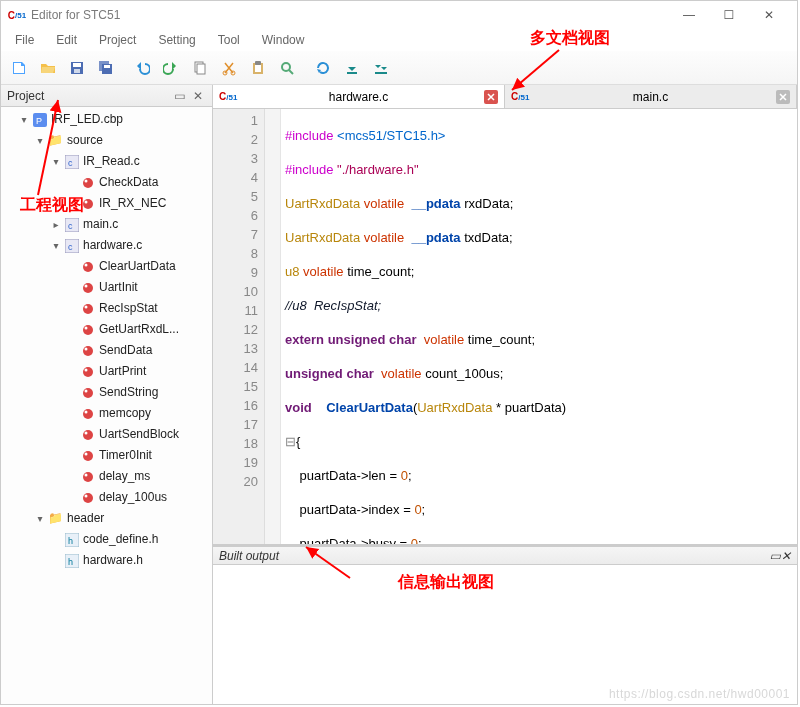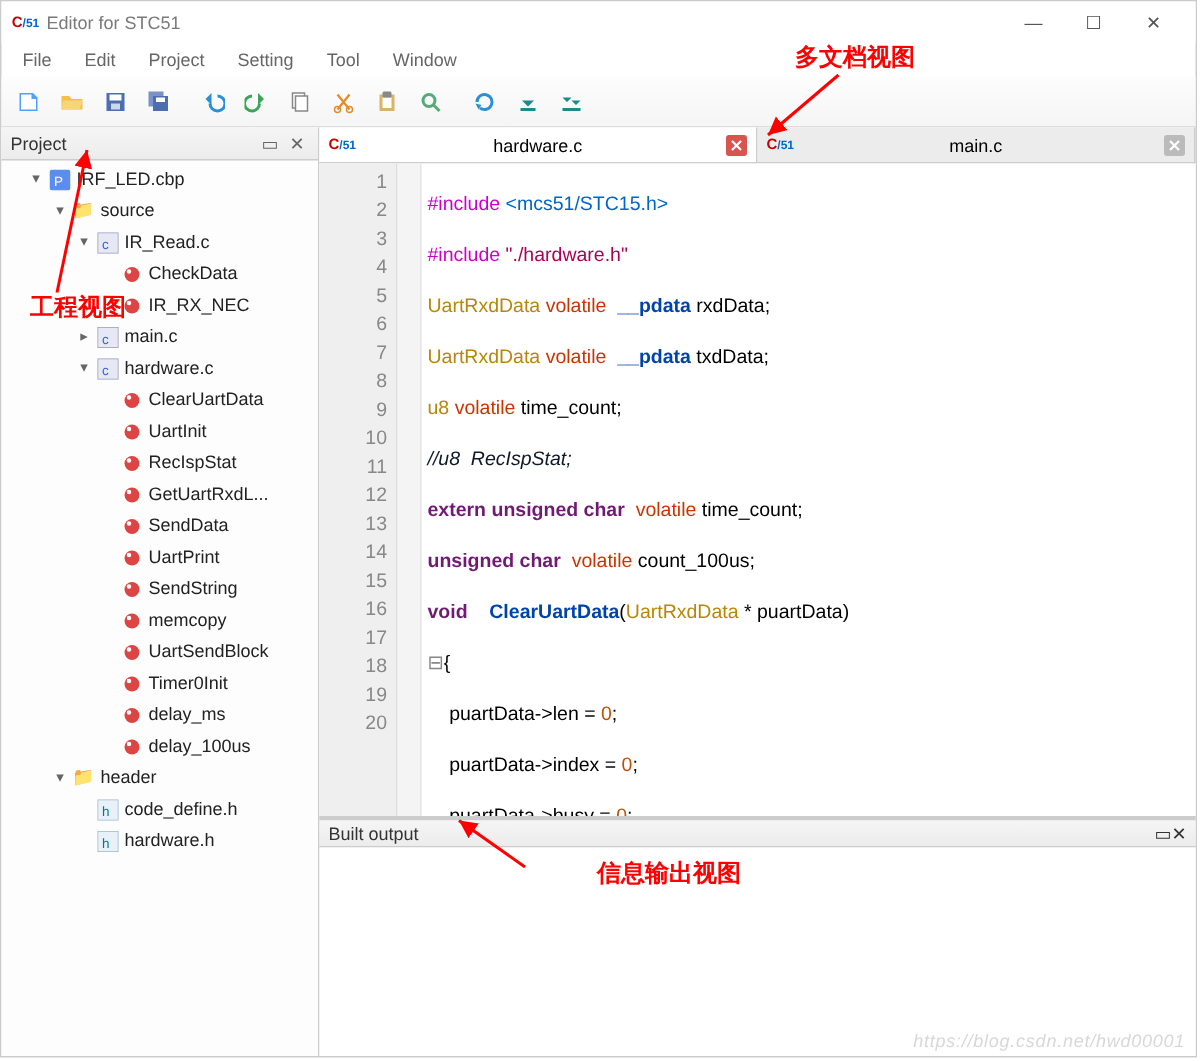--- a/index.html
+++ b/index.html
@@ -53,25 +53,25 @@
 .tok-type { color: #b8860b; }
 .tok-kw { color: #701a75; font-weight: bold; }
 .tok-kw2 { color: #cc3300; }
 .tok-id { color: #000; }
 .tok-fn { color: #0044aa; font-weight: bold; }
 .tok-num { color: #c05000; }
 .tok-cm { color: #0f172a; font-style: italic; }
 .tok-punc { color: #000; }
 
 .output-wrap { border-top: 3px solid #ccc; display:flex; flex-direction:column; height: 160px; }
-.output-head { height: 18px; background: linear-gradient(#f5f5f5,#ececec); border-bottom: 1px solid #ccc; display: flex; align-items: center; padding: 0 6px; font-size: 12px; color: #333; }
+.output-head { height: 18px; background: linear-gradient(#f5f5f5,#ececec); border-bottom: 1px solid #ccc; display: flex; align-items: center; padding: 0 6px; font-size: 12px; color: #333; font-style: italic; }
 .output-head .spacer{flex:1;}
 .output-body { flex:1; background: #fff; }
 
-.watermark { position: absolute; right: 10px; bottom: 6px; color: #d8d8d8; font-size: 12px; font-style: italic; letter-spacing: 0.5px; pointer-events:none;}
+.watermark { position: absolute; right: 10px; bottom: 6px; color: #d8d8d8; font-size: 12px; letter-spacing: 0.5px; pointer-events:none;}
 
 .annot { position: absolute; color: #ff0000; font-size: 16px; font-weight: bold; pointer-events: none; }
 .arrow { position: absolute; pointer-events: none; }
 
 svg.ic16 { width:16px; height:16px; }
 </style>
 </head>
 <body>
 
 <div class="window">

